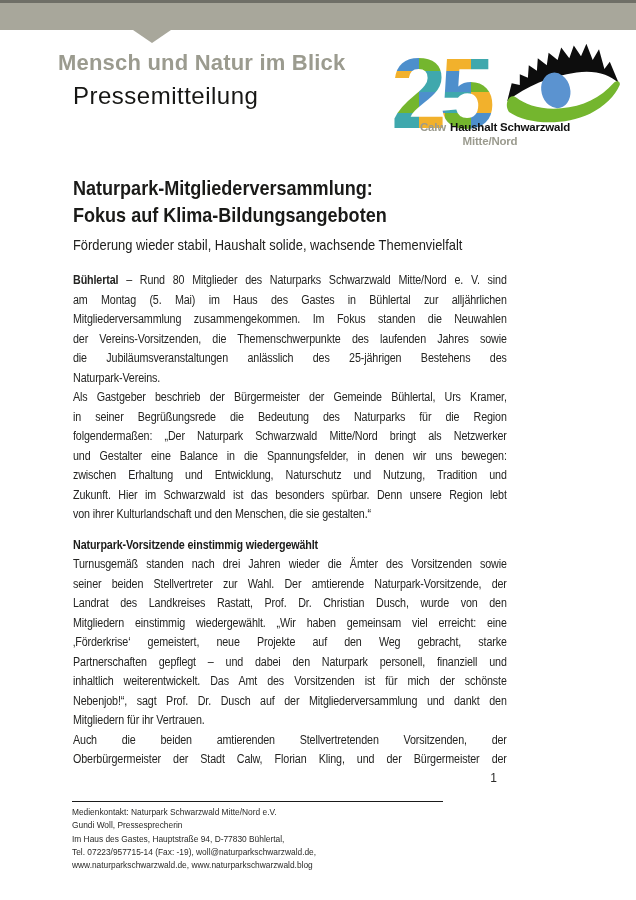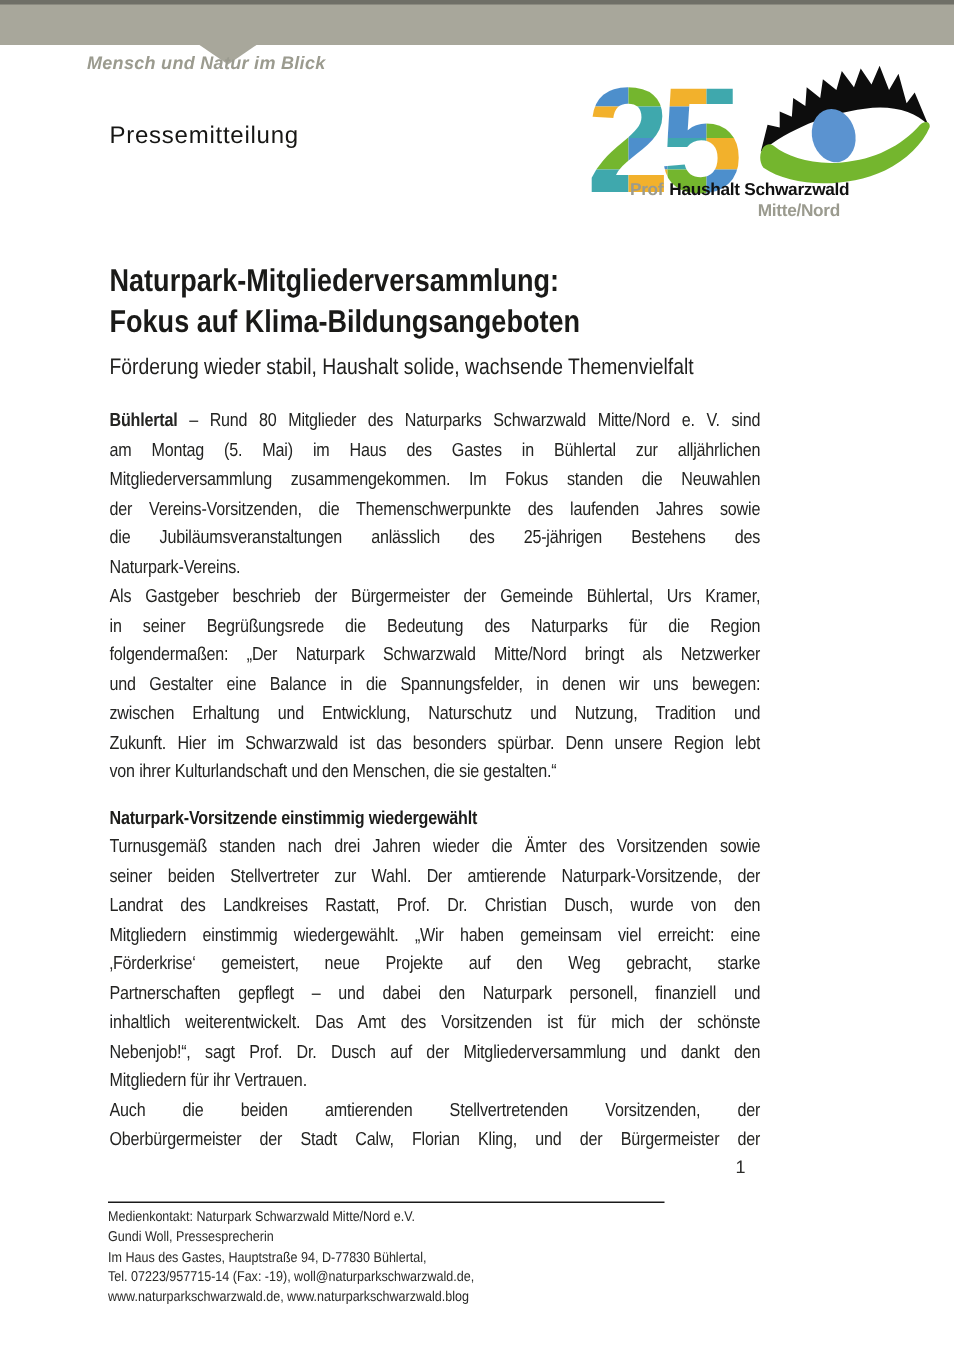--- a/index.html
+++ b/index.html
@@ -5,34 +5,34 @@
   html,body{margin:0;padding:0;}
   body{width:636px;height:900px;background:#ffffff;overflow:hidden;position:relative;
        font-family:"Liberation Sans",sans-serif;color:#21211f;}
 
   
   .topbar{position:absolute;left:0;top:0;width:636px;height:27px;
           background:#a8a79b;border-top:3px solid #6f6f67;}
   .topbar-arrow{position:absolute;left:133px;top:30px;width:0;height:0;
           border-left:19px solid transparent;border-right:19px solid transparent;
           border-top:13px solid #a8a79b;}
-  .tagline{position:absolute;left:58px;top:35px;font-size:12px;font-weight:bold;
-          color:#9b9b8f;letter-spacing:.2px;font-style:italic;}
-  .doctype{position:absolute;left:73px;top:82px;font-size:16px;color:#161614;
+  .tagline{position:absolute;left:58px;top:50px;font-size:22px;font-weight:bold;
+          color:#9b9b8f;letter-spacing:.2px;}
+  .doctype{position:absolute;left:73px;top:82px;font-size:24px;color:#161614;
           letter-spacing:.5px;text-align:right;}
 
   
   .logo{position:absolute;left:390px;top:45px;width:246px;height:112px;}
   .logo-25{position:absolute;left:3px;top:5px;}
   .logo-eye{position:absolute;left:110px;top:-3px;}
   .logo-caption{position:absolute;left:30px;top:76px;white-space:nowrap;
           font-size:11.5px;font-weight:bold;letter-spacing:-.2px;}
   .logo-caption .jahre{color:#9b9b8f;margin-right:4px;}
   .logo-caption .npname{color:#111;}
-  .logo-region{position:absolute;left:30px;top:90px;width:140px;text-align:right;
+  .logo-region{position:absolute;left:30px;top:90px;width:140px;text-align:center;
           font-size:11.5px;font-weight:bold;color:#9b9b8f;letter-spacing:-.2px;}
 
   
   .main{position:absolute;left:73px;top:174px;width:505px;
         transform:scaleX(.859);transform-origin:0 0;}
   .title{font-size:21px;line-height:27px;font-weight:bold;color:#1a1a18;}
   .subtitle{margin-top:7px;font-size:15px;line-height:20px;color:#21211f;}
   .bodytext{margin-top:16px;font-size:12.5px;letter-spacing:-.15px;color:#242422;}
   .para{margin:0;}
   .line{height:19.5px;line-height:19.5px;overflow:hidden;}
@@ -85,21 +85,21 @@
     <path fill="#0d0d0d" d="M8,66 C28,50 55,38 85,34 C105,31 122,36 132,46
       L122,22 L116,30 L110,8 L103,20 L96,2 L90,16 L82,4 L77,18 L68,6 L64,20
       L54,12 L52,26 L42,18 L41,32 L32,26 L31,40 L22,36 L22,48 L13,46 Z"></path>
 
     <ellipse cx="62" cy="54" rx="16" ry="20" transform="rotate(-14 62 54)" fill="#5b93d0"></ellipse>
 
     <path fill="#74b62e" d="M10,78 C30,92 70,94 100,80 C116,72 128,60 133,48
       C134,44 130,42 126,46 C112,62 92,72 68,74 C46,76 28,70 18,62 C10,56 4,70 10,78 Z"></path>
   </svg>
   <div class="logo-caption">
-    <span class="jahre">Prof</span><span class="npname">Haushalt Schwarzwald</span>
+    <span class="jahre">Calw</span><span class="npname">Haushalt Schwarzwald</span>
   </div>
   <div class="logo-region">Mitte/Nord</div>
 </div>
 
 <div class="main">
   <div class="title">
     <div>Naturpark-Mitgliederversammlung:</div>
     <div>Fokus auf Klima-Bildungsangeboten</div>
   </div>
   <div class="subtitle">Förderung wieder stabil, Haushalt solide, wachsende Themenvielfalt</div>

